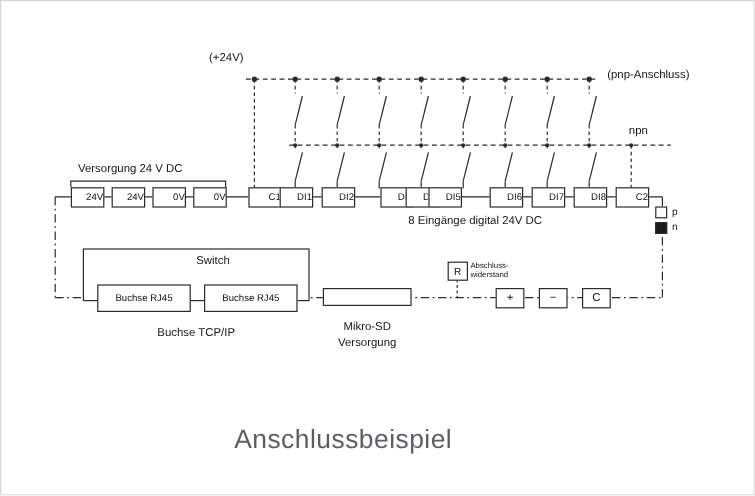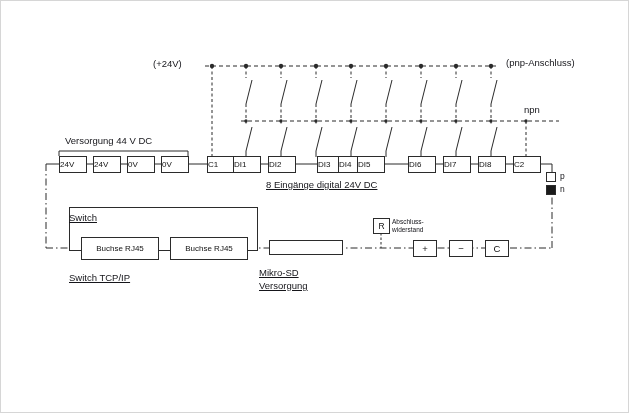--- a/index.html
+++ b/index.html
@@ -1,21 +1,21 @@
 <!DOCTYPE html>
 <html><head>
 <meta charset="utf-8">
 <style>
   html,body{margin:0;padding:0;background:#fff;}
   .stage{position:relative;width:629px;height:413px;background:#fff;border:1px solid #d6d6d6;box-sizing:border-box;overflow:hidden;font-family:"Liberation Sans",sans-serif;}
   .stage svg{position:absolute;left:0;top:0;}
   .lbl{position:absolute;font:9.5px "Liberation Sans",sans-serif;color:#15151a;white-space:nowrap;}
-  .lbl-c{white-space:normal;text-decoration:underline;}
+  .lbl-c{text-align:center;white-space:normal;}
   .term{position:absolute;top:155px;width:26px;height:15px;border:1px solid #2b2b2b;background:#fff;
-        font:8px/15px "Liberation Sans",sans-serif;text-align:left;color:#111;box-sizing:content-box;}
+        font:8px/15px "Liberation Sans",sans-serif;text-align:right;color:#111;box-sizing:content-box;}
   .gterm{position:absolute;top:239px;width:22px;height:15px;border:1px solid #2b2b2b;background:#fff;
         font:9.5px/15px "Liberation Sans",sans-serif;text-align:center;color:#111;}
   .box{position:absolute;border:1px solid #2b2b2b;background:#fff;box-sizing:border-box;}
   .port{position:absolute;border:1px solid #2b2b2b;background:#fff;font:8px/21px "Liberation Sans",sans-serif;text-align:center;color:#111;}
   .rbox{position:absolute;border:1px solid #2b2b2b;background:#fff;font:8.5px/14px "Liberation Sans",sans-serif;text-align:center;color:#111;}
   .tiny{position:absolute;font:6.5px/8px "Liberation Sans",sans-serif;color:#15151a;white-space:nowrap;}
   .title{position:absolute;left:30px;top:352px;width:510px;text-align:center;
          font:500 22px "Liberation Sans",sans-serif;color:#5c5d66;letter-spacing:.4px;}
 </style>
 </head>
@@ -66,24 +66,24 @@
       <use href="#di-col" x="280"></use>
       <use href="#di-col" x="315"></use>
       <use href="#di-col" x="350"></use>
       <use href="#di-col" x="385"></use>
       <use href="#di-col" x="420"></use>
       <use href="#di-col" x="455"></use>
       <use href="#di-col" x="490"></use>
     </g>
   </svg>
 
-  <div class="lbl" style="left:152px;top:57px;width:50px;">(+24V)</div>
+  <div class="lbl" style="left:152px;top:42px;width:50px;text-align:right">(+24V)</div>
   <div class="lbl" style="left:505px;top:56px">(pnp-Anschluss)</div>
   <div class="lbl" style="left:523px;top:103px">npn</div>
-  <div class="lbl" style="left:64px;top:134px">Versorgung 44 V DC</div>
+  <div class="lbl" style="left:64px;top:134px">Versorgung 24 V DC</div>
   <div class="lbl lbl-c" style="left:265px;top:178px;width:260px">8 Eingänge digital 24V DC</div>
 
   <div class="term" style="left:58px">24V</div>
   <div class="term" style="left:92px">24V</div>
   <div class="term" style="left:126px">0V</div>
   <div class="term" style="left:160px">0V</div>
   <div class="term" style="left:206px">C1</div>
   <div class="term" style="left:232px">DI1</div>
   <div class="term" style="left:267px">DI2</div>
   <div class="term" style="left:316px">DI3</div>
@@ -96,28 +96,29 @@
 
   <div class="box" style="left:545px;top:171px;width:10px;height:10px"></div>
   <div class="box" style="left:545px;top:184px;width:10px;height:10px;background:#1a1a1a"></div>
   <div class="lbl" style="left:559px;top:170px;font-size:8.5px">p</div>
   <div class="lbl" style="left:559px;top:183px;font-size:8.5px">n</div>
 
   <div class="box" style="left:68px;top:206px;width:189px;height:44px"></div>
   <div class="lbl lbl-c" style="left:68px;top:211px;width:217px">Switch</div>
   <div class="port" style="left:80px;top:236px;width:76px;height:21px">Buchse RJ45</div>
   <div class="port" style="left:169px;top:236px;width:76px;height:21px">Buchse RJ45</div>
-  <div class="lbl lbl-c" style="left:68px;top:271px;width:189px">Switch TCP/IP</div>
+  <div class="lbl lbl-c" style="left:68px;top:271px;width:189px">Buchse TCP/IP</div>
 
   <div class="box" style="left:268px;top:239px;width:74px;height:15px"></div>
   <div class="lbl lbl-c" style="left:258px;top:266px;width:94px">Mikro-SD</div>
   <div class="lbl lbl-c" style="left:258px;top:279px;width:94px">Versorgung</div>
 
   <div class="rbox" style="left:372px;top:217px;width:15px;height:14px">R</div>
   <div class="tiny" style="left:391px;top:217px">Abschluss-</div>
   <div class="tiny" style="left:391px;top:225px">widerstand</div>
 
   <div class="gterm" style="left:412px">+</div>
   <div class="gterm" style="left:448px">−</div>
   <div class="gterm" style="left:484px">C</div>
 
+  <div class="title">Anschlussbeispiel</div>
 
 </div>
 
 </body></html>

